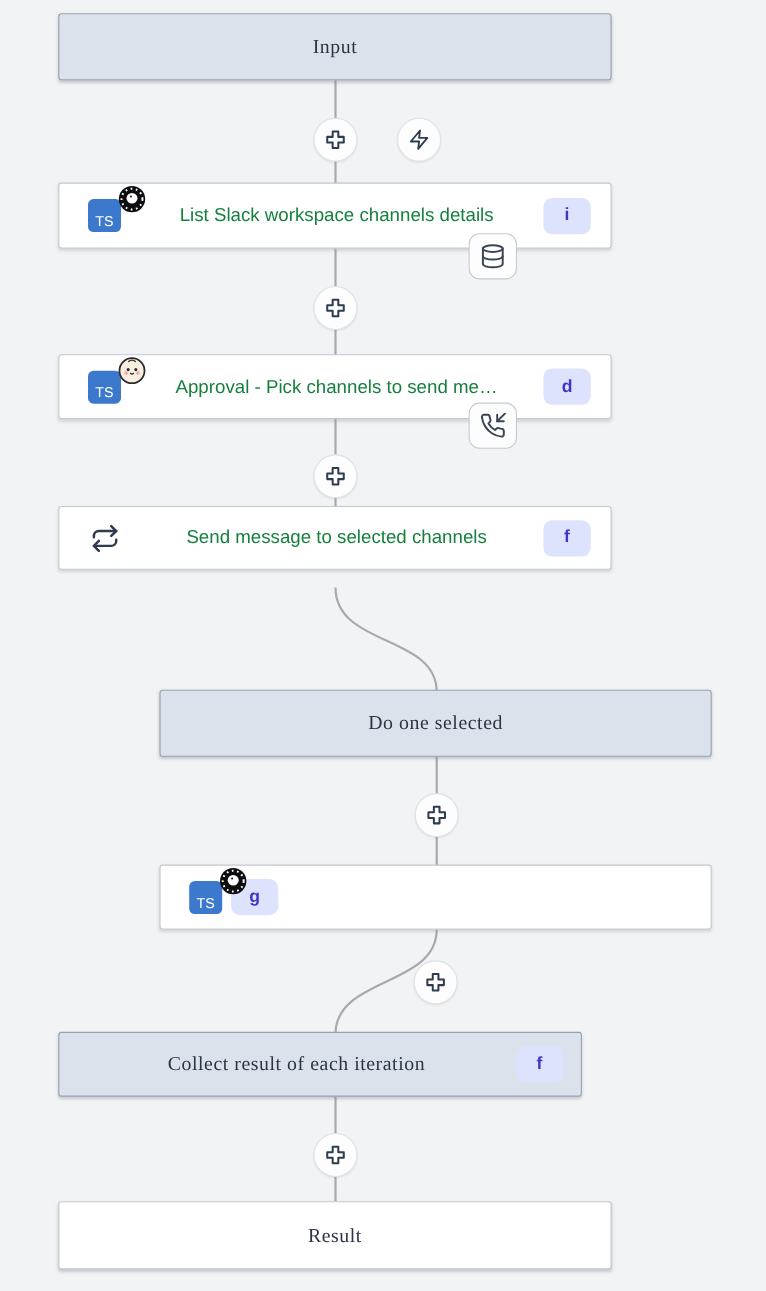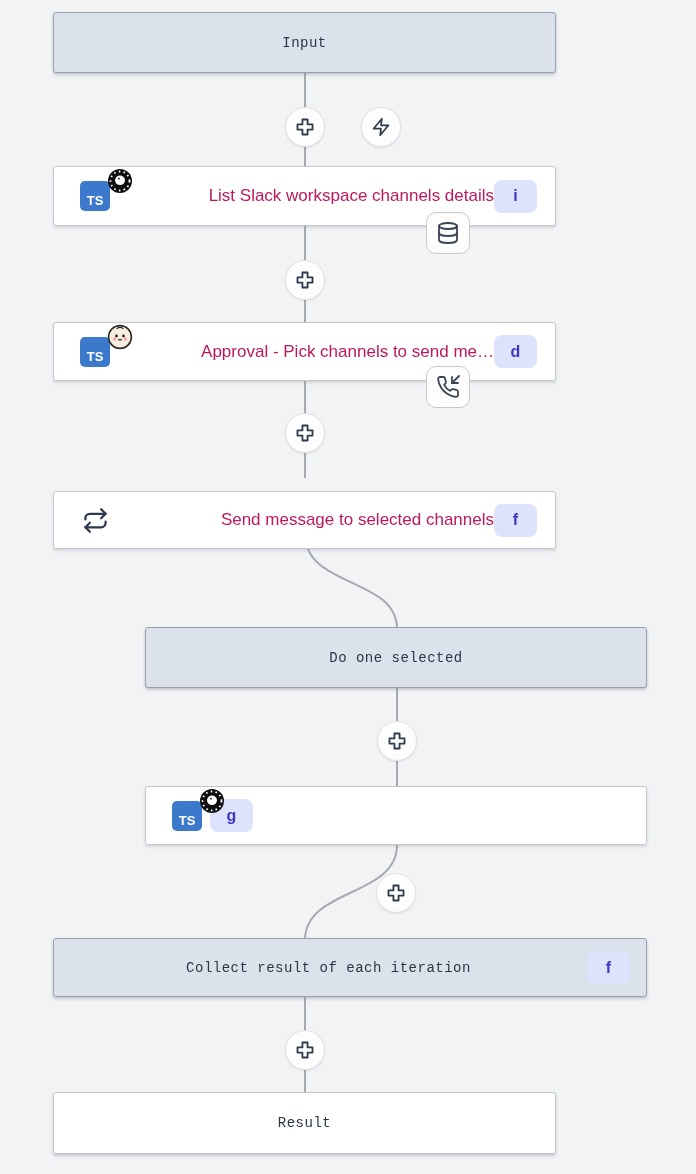--- a/index.html
+++ b/index.html
@@ -8,33 +8,33 @@
   svg.edges{position:absolute;left:0;top:0;z-index:0;}
 
   .node{position:absolute;box-sizing:border-box;display:flex;align-items:center;
         border-radius:3px;z-index:2;cursor:pointer;}
   .node.header{background:#dbe2eb;border:1px solid #98a2af;justify-content:center;
         box-shadow:0 2px 3px rgba(110,120,135,.35);}
   .node.task{background:#ffffff;border:1px solid #c5c9cf;padding:0 18px;
         box-shadow:0 2px 3px rgba(140,146,155,.3);}
   .node.header.hasbadge{justify-content:flex-start;padding:0 16px;}
 
-  .mono-label{font-family:Liberation Mono, monospace;font-size:14px;
+  .mono-label{font-family:Liberation Serif, serif;font-size:18px;
         font-weight:500;color:#2b3545;letter-spacing:.5px;white-space:nowrap;}
-  .task-label{flex:1;text-align:right;font-size:17px;color:#be185d;white-space:nowrap;
+  .task-label{flex:1;text-align:center;font-size:17px;color:#15803d;white-space:nowrap;
         overflow:hidden;}
   .flex-label{flex:1;text-align:center;}
 
   .badge{flex:0 0 auto;min-width:43px;height:33px;border-radius:8px;background:#dde3fc;
         color:#4136c4;font-weight:bold;font-size:16px;display:flex;align-items:center;
         justify-content:center;box-sizing:border-box;}
 
   .node-icon{flex:0 0 46px;display:flex;align-items:center;justify-content:center;position:relative;}
   .ts-box{position:relative;width:30px;height:30px;border-radius:5px;background:#3c79cd;
-        color:#fff;font-weight:bold;font-size:13px;display:flex;align-items:flex-end;
+        color:#fff;font-weight:normal;font-size:13px;display:flex;align-items:flex-end;
         justify-content:center;padding-bottom:3px;box-sizing:border-box;}
   .runtime-badge{position:absolute;right:-15px;top:-13px;width:26px;height:26px;}
 
   .circle-btn{position:absolute;width:40px;height:40px;border-radius:50%;background:#fdfdfe;
         border:1px solid #e0e2e6;box-sizing:border-box;display:flex;align-items:center;
         justify-content:center;z-index:3;cursor:pointer;box-shadow:0 1px 2px rgba(0,0,0,.08);}
   .attach-btn{position:absolute;width:44px;height:42px;border-radius:10px;background:#fdfdfe;
         border:1px solid #c6cad0;box-sizing:border-box;display:flex;align-items:center;
         justify-content:center;z-index:3;cursor:pointer;}
 </style>
@@ -120,21 +120,21 @@
       <path d="M22 16.92v3a2 2 0 0 1-2.18 2 19.79 19.79 0 0 1-8.63-3.07 19.5 19.5 0 0 1-6-6 19.79 19.79 0 0 1-3.07-8.67A2 2 0 0 1 4.11 2h3a2 2 0 0 1 2 1.72 12.84 12.84 0 0 0 .7 2.81 2 2 0 0 1-.45 2.11L8.09 9.91a16 16 0 0 0 6 6l1.27-1.27a2 2 0 0 1 2.11-.45 12.84 12.84 0 0 0 2.81.7A2 2 0 0 1 22 16.92z"></path>
     </svg>
   </div>
 
   <div class="circle-btn" style="left:285px;top:413px">
     <svg width="22" height="22" viewBox="0 0 24 24">
       <path d="M9.2 3.8h5.6v5.4h5.4v5.6h-5.4v5.4H9.2v-5.4H3.8V9.2h5.4z" fill="#fff" stroke="#2f3b4e" stroke-width="2" stroke-linejoin="round"></path>
     </svg>
   </div>
 
-  <div class="node task" style="left:53px;top:491px;width:503px;height:58px">
+  <div class="node task" style="left:53px;top:460px;width:503px;height:58px">
     <div class="node-icon">
       <svg width="27" height="27" viewBox="0 0 24 24" fill="none" stroke="#2e3a4d" stroke-width="2" stroke-linecap="round" stroke-linejoin="round">
         <path d="m17 2 4 4-4 4"></path>
         <path d="M3 11v-1a4 4 0 0 1 4-4h14"></path>
         <path d="m7 22-4-4 4-4"></path>
         <path d="M21 13v1a4 4 0 0 1-4 4H3"></path>
       </svg>
     </div>
     <span class="task-label">Send message to selected channels</span>
     <span class="badge">f</span>
@@ -162,21 +162,21 @@
     </div>
     <span class="badge">g</span>
   </div>
 
   <div class="circle-btn" style="left:376px;top:873px">
     <svg width="22" height="22" viewBox="0 0 24 24">
       <path d="M9.2 3.8h5.6v5.4h5.4v5.6h-5.4v5.4H9.2v-5.4H3.8V9.2h5.4z" fill="#fff" stroke="#2f3b4e" stroke-width="2" stroke-linejoin="round"></path>
     </svg>
   </div>
 
-  <div class="node header hasbadge" style="left:53px;top:938px;width:594px;height:59px">
+  <div class="node header hasbadge" style="left:53px;top:938px;width:476px;height:59px">
     <span class="mono-label flex-label">Collect result of each iteration</span>
     <span class="badge">f</span>
   </div>
 
   <div class="circle-btn" style="left:285px;top:1030px">
     <svg width="22" height="22" viewBox="0 0 24 24">
       <path d="M9.2 3.8h5.6v5.4h5.4v5.6h-5.4v5.4H9.2v-5.4H3.8V9.2h5.4z" fill="#fff" stroke="#2f3b4e" stroke-width="2" stroke-linejoin="round"></path>
     </svg>
   </div>
 

